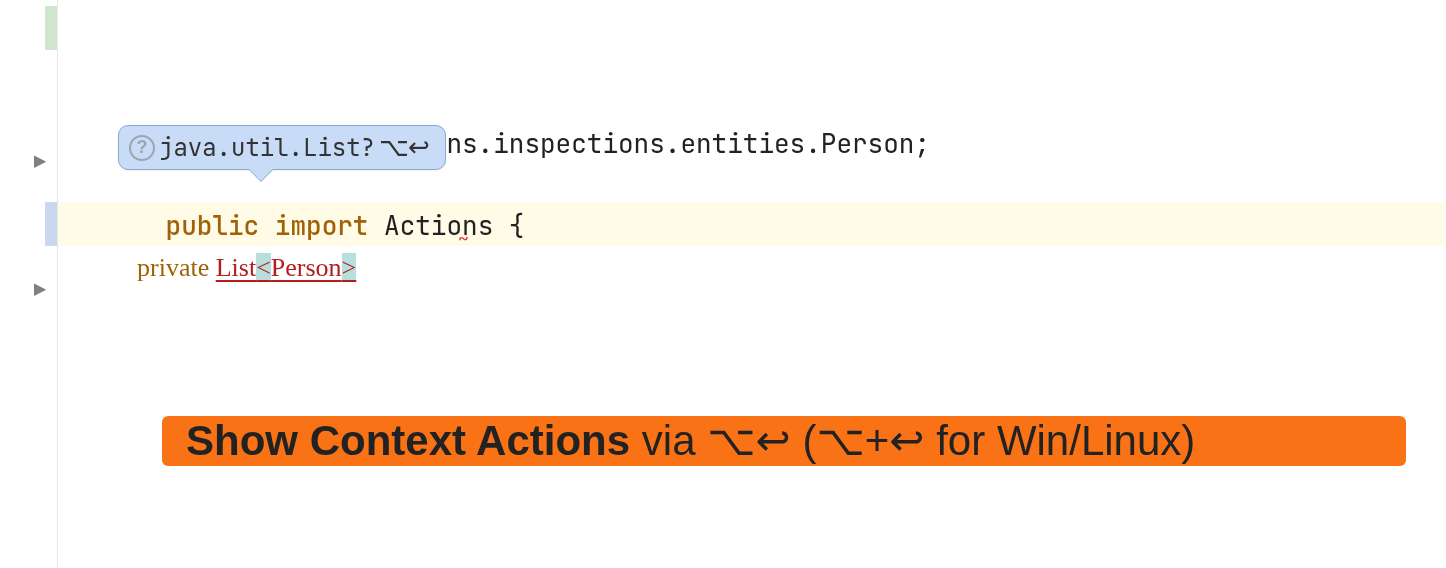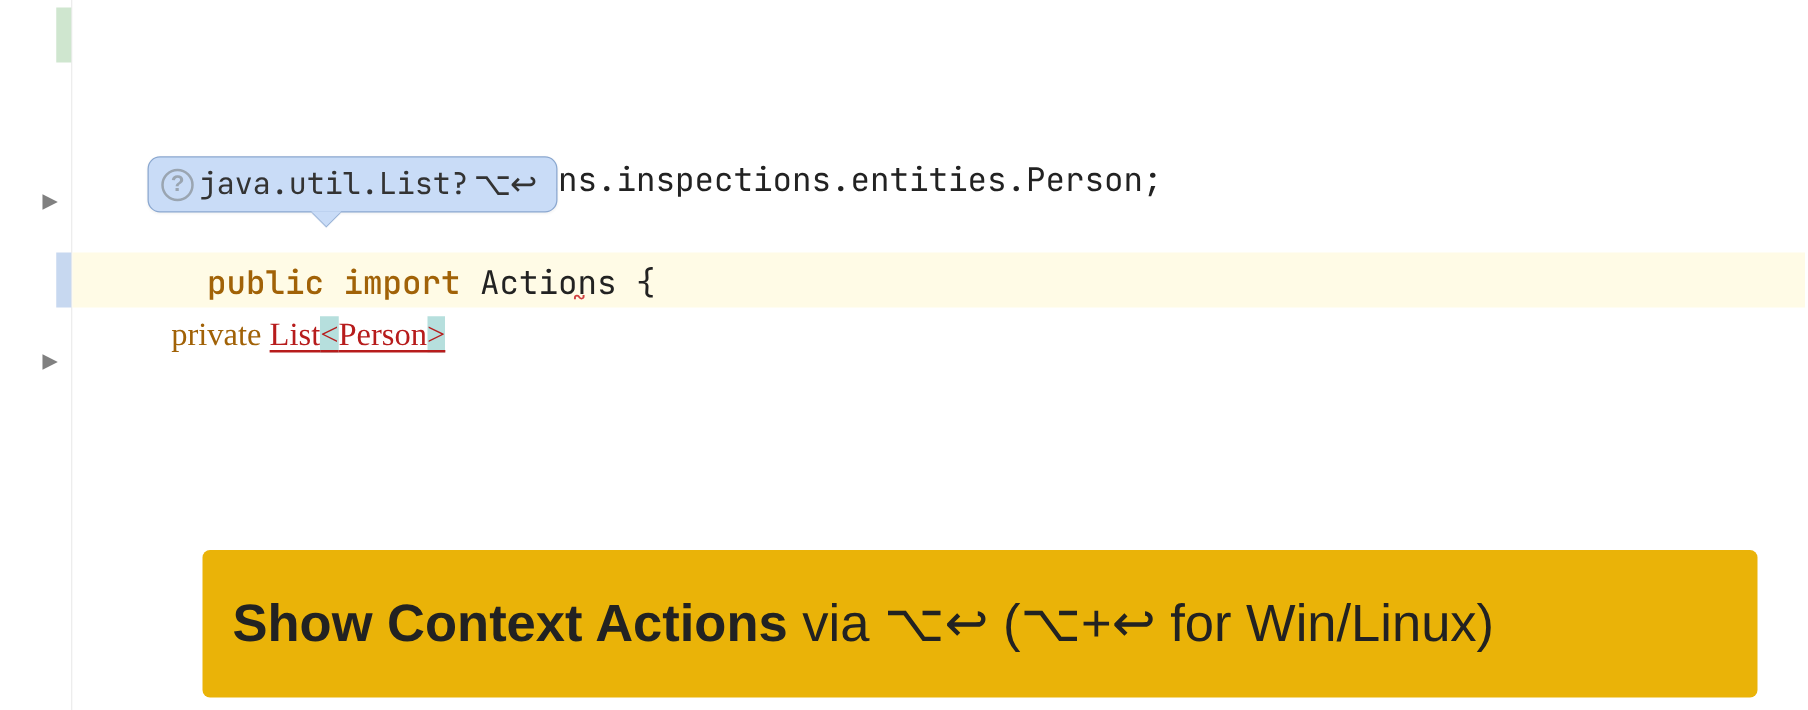--- a/index.html
+++ b/index.html
@@ -111,24 +111,24 @@
     font-family: sans-serif;
     font-size: 26px;
     letter-spacing: -1px;
   }
 
   
   .banner {
     position: absolute;
     left: 104px;
     right: 40px;
-    top: 440px;
-    background: #eab308;
+    top: 416px;
+    background: #f97316;
     border-radius: 6px;
-    padding: 34px 24px;
+    padding: 0 24px;
     font-family: -apple-system, "Segoe UI", "Helvetica Neue", Arial, sans-serif;
     font-size: 42px;
     color: #222;
     line-height: 1.2;
   }
   .banner-bold { font-weight: 700; }
   .banner-key  { font-family: sans-serif; }
 </style>
 </head>
 <body>

